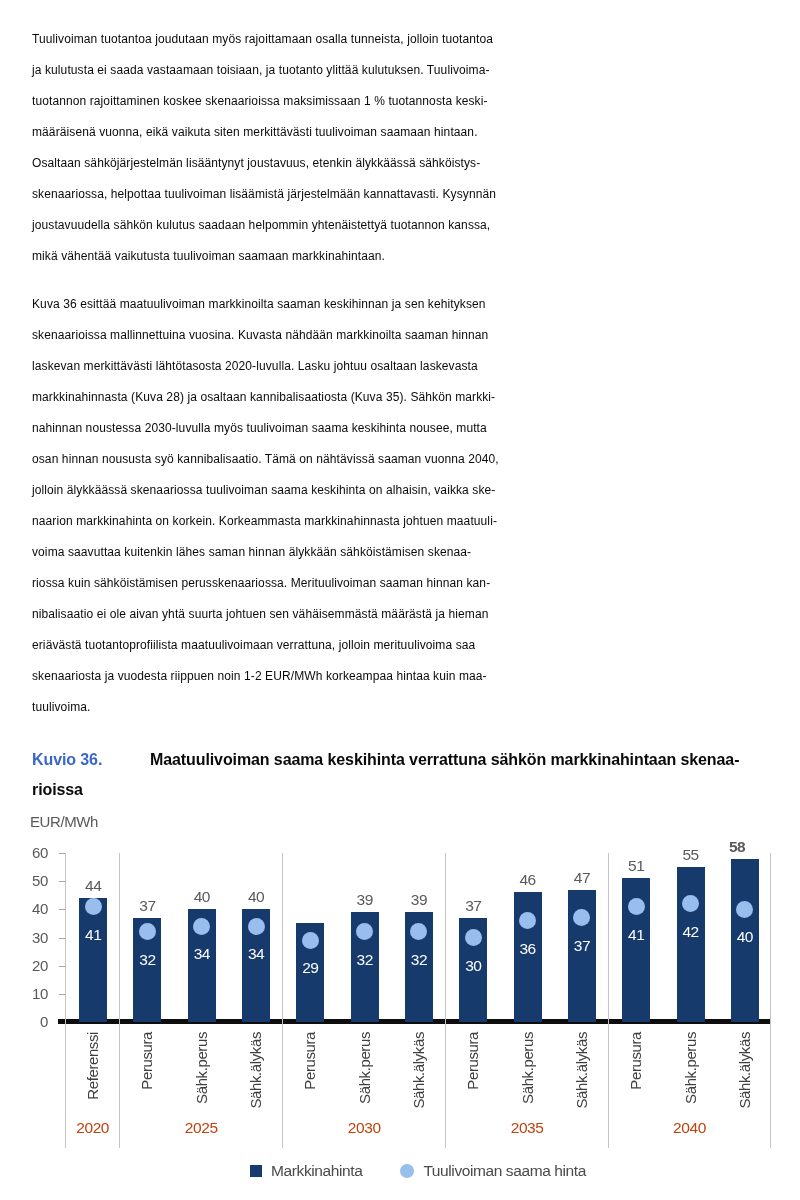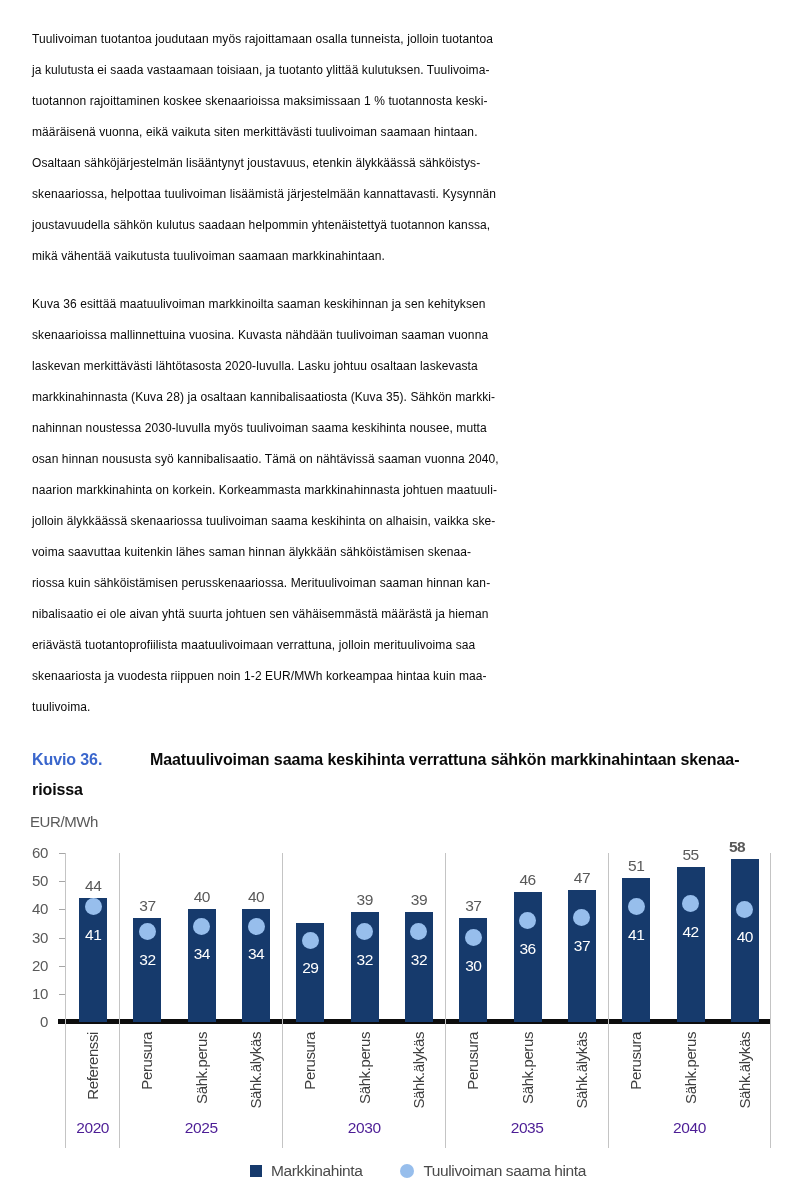--- a/index.html
+++ b/index.html
@@ -19,21 +19,21 @@
   .ytick-label{position:absolute;left:0;right:17px;height:18px;text-align:right;font-size:15px;line-height:18px;color:#595959;letter-spacing:-0.4px;}
   .ytick-mark{position:absolute;right:0;width:6px;height:1px;background:#A6A6A6;}
   .group{position:absolute;top:0;height:295px;border-left:1px solid #C4C4C4;box-sizing:border-box;}
   .group.last{border-right:1px solid #C4C4C4;}
   .bar{position:absolute;width:28px;background:#163A6C;}
   .bar-top-label{position:absolute;width:54px;height:18px;text-align:center;font-size:15.5px;line-height:18px;color:#595959;letter-spacing:-0.5px;}
   .wind-dot{position:absolute;width:17px;height:17px;border-radius:50%;background:#97BEEC;}
   .wind-label{position:absolute;width:54px;height:18px;text-align:center;font-size:15.5px;line-height:18px;color:#fff;letter-spacing:-0.5px;}
   .xlab-wrap{position:absolute;top:169px;height:94px;overflow:visible;}
   .xlab{position:absolute;top:10px;width:84px;height:16px;font-size:15px;line-height:16px;color:#3f3f3f;letter-spacing:-0.4px;text-align:right;transform-origin:0 0;transform:rotate(-90deg) translate(-84px,-8px);white-space:nowrap;}
-  .year-label{position:absolute;top:266px;left:0;width:100%;text-align:center;font-size:15.5px;line-height:18px;color:#4c1d95;letter-spacing:-0.4px;}
+  .year-label{position:absolute;top:266px;left:0;width:100%;text-align:center;font-size:15.5px;line-height:18px;color:#c2410c;letter-spacing:-0.4px;}
   .baseline{position:absolute;left:58px;top:166px;width:713px;height:5px;background:#0d0d0d;}
   .legend{margin-left:65px;width:706px;margin-top:14px;display:flex;justify-content:center;align-items:center;gap:38px;}
   .legend-item{display:flex;align-items:center;gap:9px;}
   .legend-swatch-square{width:12px;height:12px;background:#163A6C;}
   .legend-swatch-circle{width:14px;height:14px;border-radius:50%;background:#97BEEC;}
   .legend-label{font-size:15.5px;color:#4a4a4a;letter-spacing:-0.4px;}
 </style>
 </head>
 <body>
 
@@ -45,27 +45,27 @@
       <div class="line">tuotannon rajoittaminen koskee skenaarioissa maksimissaan 1 % tuotannosta keski-</div>
       <div class="line">määräisenä vuonna, eikä vaikuta siten merkittävästi tuulivoiman saamaan hintaan.</div>
       <div class="line">Osaltaan sähköjärjestelmän lisääntynyt joustavuus, etenkin älykkäässä sähköistys-</div>
       <div class="line">skenaariossa, helpottaa tuulivoiman lisäämistä järjestelmään kannattavasti. Kysynnän</div>
       <div class="line">joustavuudella sähkön kulutus saadaan helpommin yhtenäistettyä tuotannon kanssa,</div>
       <div class="line">mikä vähentää vaikutusta tuulivoiman saamaan markkinahintaan.</div>
     </div>
 
   <div class="para para-2" id="para-2">
       <div class="line">Kuva 36 esittää maatuulivoiman markkinoilta saaman keskihinnan ja sen kehityksen</div>
-      <div class="line">skenaarioissa mallinnettuina vuosina. Kuvasta nähdään tuulivoiman saaman vuonna</div>
+      <div class="line">skenaarioissa mallinnettuina vuosina. Kuvasta nähdään markkinoilta saaman hinnan</div>
       <div class="line">laskevan merkittävästi lähtötasosta 2020-luvulla. Lasku johtuu osaltaan laskevasta</div>
       <div class="line">markkinahinnasta (Kuva 28) ja osaltaan kannibalisaatiosta (Kuva 35). Sähkön markki-</div>
       <div class="line">nahinnan noustessa 2030-luvulla myös tuulivoiman saama keskihinta nousee, mutta</div>
       <div class="line">osan hinnan noususta syö kannibalisaatio. Tämä on nähtävissä saaman vuonna 2040,</div>
+      <div class="line">jolloin älykkäässä skenaariossa tuulivoiman saama keskihinta on alhaisin, vaikka ske-</div>
       <div class="line">naarion markkinahinta on korkein. Korkeammasta markkinahinnasta johtuen maatuuli-</div>
-      <div class="line">jolloin älykkäässä skenaariossa tuulivoiman saama keskihinta on alhaisin, vaikka ske-</div>
       <div class="line">voima saavuttaa kuitenkin lähes saman hinnan älykkään sähköistämisen skenaa-</div>
       <div class="line">riossa kuin sähköistämisen perusskenaariossa. Merituulivoiman saaman hinnan kan-</div>
       <div class="line">nibalisaatio ei ole aivan yhtä suurta johtuen sen vähäisemmästä määrästä ja hieman</div>
       <div class="line">eriävästä tuotantoprofiilista maatuulivoimaan verrattuna, jolloin merituulivoima saa</div>
       <div class="line">skenaariosta ja vuodesta riippuen noin 1-2 EUR/MWh korkeampaa hintaa kuin maa-</div>
       <div class="line">tuulivoima.</div>
     </div>
 
   <div class="caption">
     <div class="cap-row">

